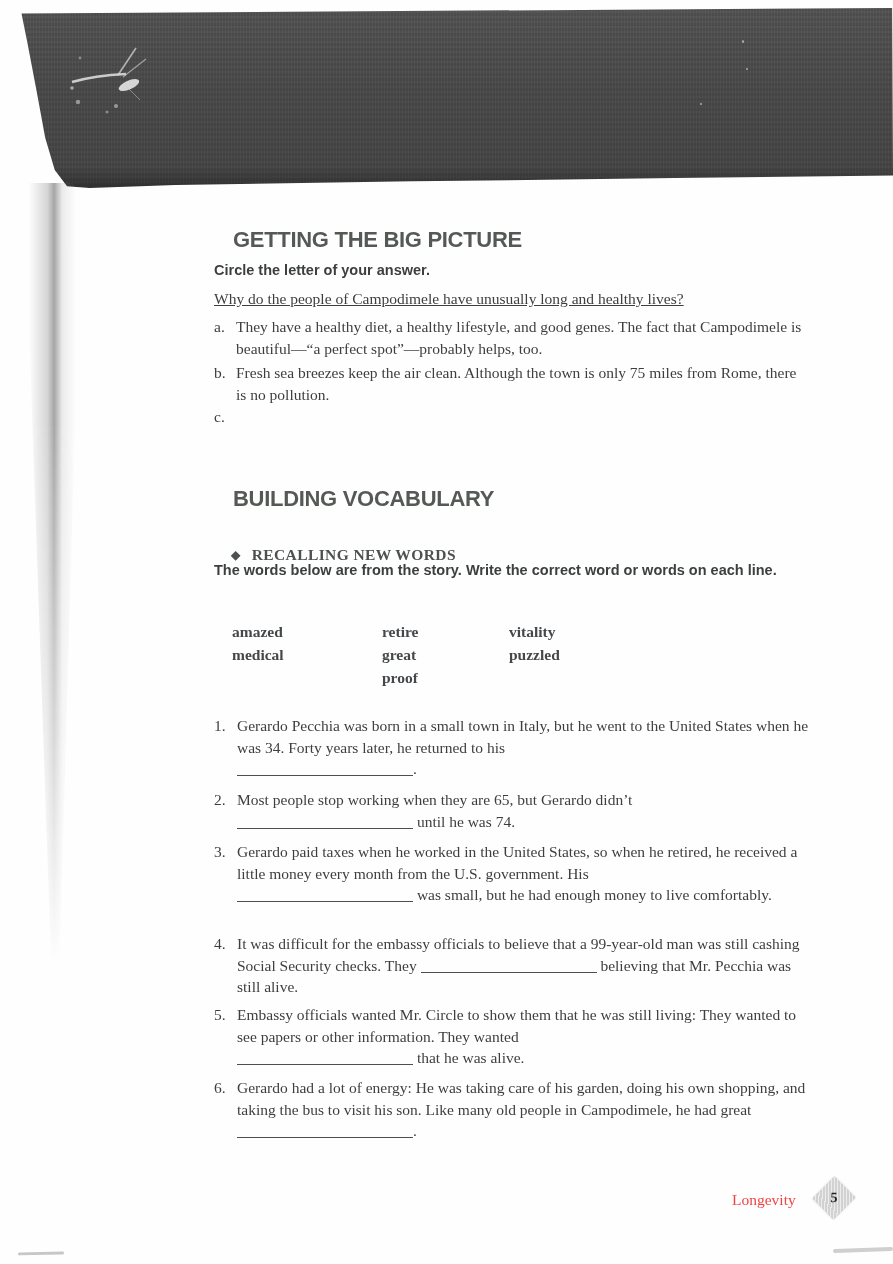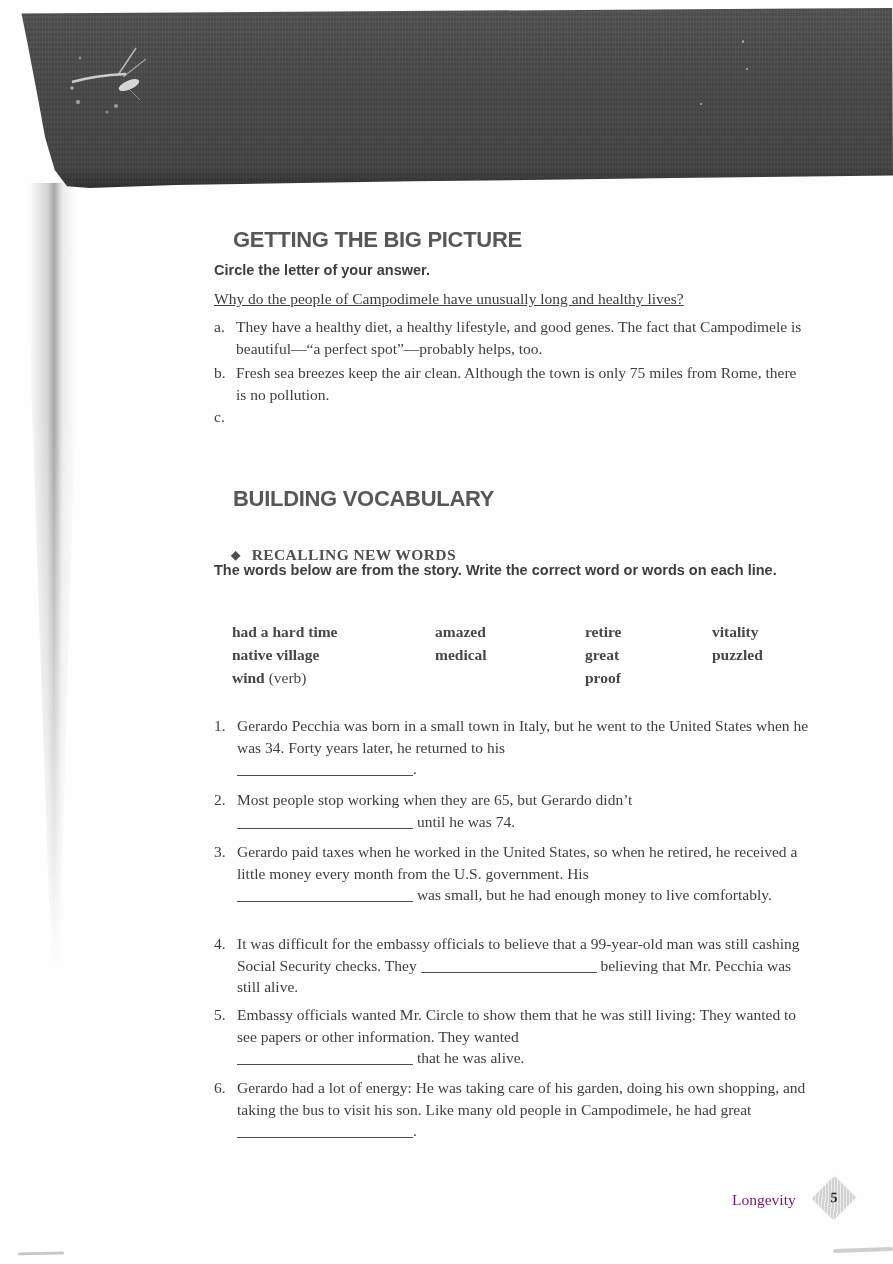--- a/index.html
+++ b/index.html
@@ -62,21 +62,21 @@
   .wb-col3{width:127px;}
   .wb-note{font-weight:400;}
   
   .q{position:absolute;left:214px;width:600px;font-size:15.5px;line-height:21.5px;padding-left:23px;box-sizing:border-box;}
   .q .qnum{position:absolute;left:0;top:0;}
   .blank{
     display:inline-block;width:176px;height:13px;
     border-bottom:1.4px solid #4e4e4e;vertical-align:-2px;
   }
   
-  .footer-title{position:absolute;left:732px;top:1191px;font-size:15.5px;color:#701a75;}
+  .footer-title{position:absolute;left:732px;top:1191px;font-size:15.5px;color:#ef4444;}
   .page-diamond{
     position:absolute;left:819px;top:1183px;width:30px;height:30px;
     background:#dadada;
     background-image:repeating-linear-gradient(45deg, rgba(255,255,255,0.5) 0 1px, rgba(0,0,0,0.04) 1px 3px);
     transform:rotate(45deg) scaleY(1.05);
     box-shadow:0 0 2px rgba(0,0,0,0.15);
   }
   .page-diamond .num{
     position:absolute;inset:0;display:flex;align-items:center;justify-content:center;
     transform:rotate(-45deg);
@@ -131,25 +131,20 @@
 
   <div class="h1" style="top:486px;text-align:center;">BUILDING VOCABULARY</div>
 
   <div class="subhead" style="top:546px;">
     <span class="diamond">◆</span><span>RECALLING NEW WORDS</span>
   </div>
 
   <div class="bold-sans" style="left:214px;top:561px;width:584px;">The words below are from the story. Write the correct word or words on each line.</div>
 
   <div class="word-bank">
-    <div class="wb-col1">
-      <div><span>had a hard time</span></div>
-      <div><span>native village</span></div>
-      <div><span>wind</span><span class="wb-note"> (verb)</span></div>
-    </div>
     <div class="wb-col2">
       <div><span>amazed</span></div>
       <div><span>medical</span></div>
     </div>
     <div class="wb-col3">
       <div><span>retire</span></div>
       <div><span>great</span></div>
       <div><span>proof</span></div>
     </div>
     <div class="wb-col4">

